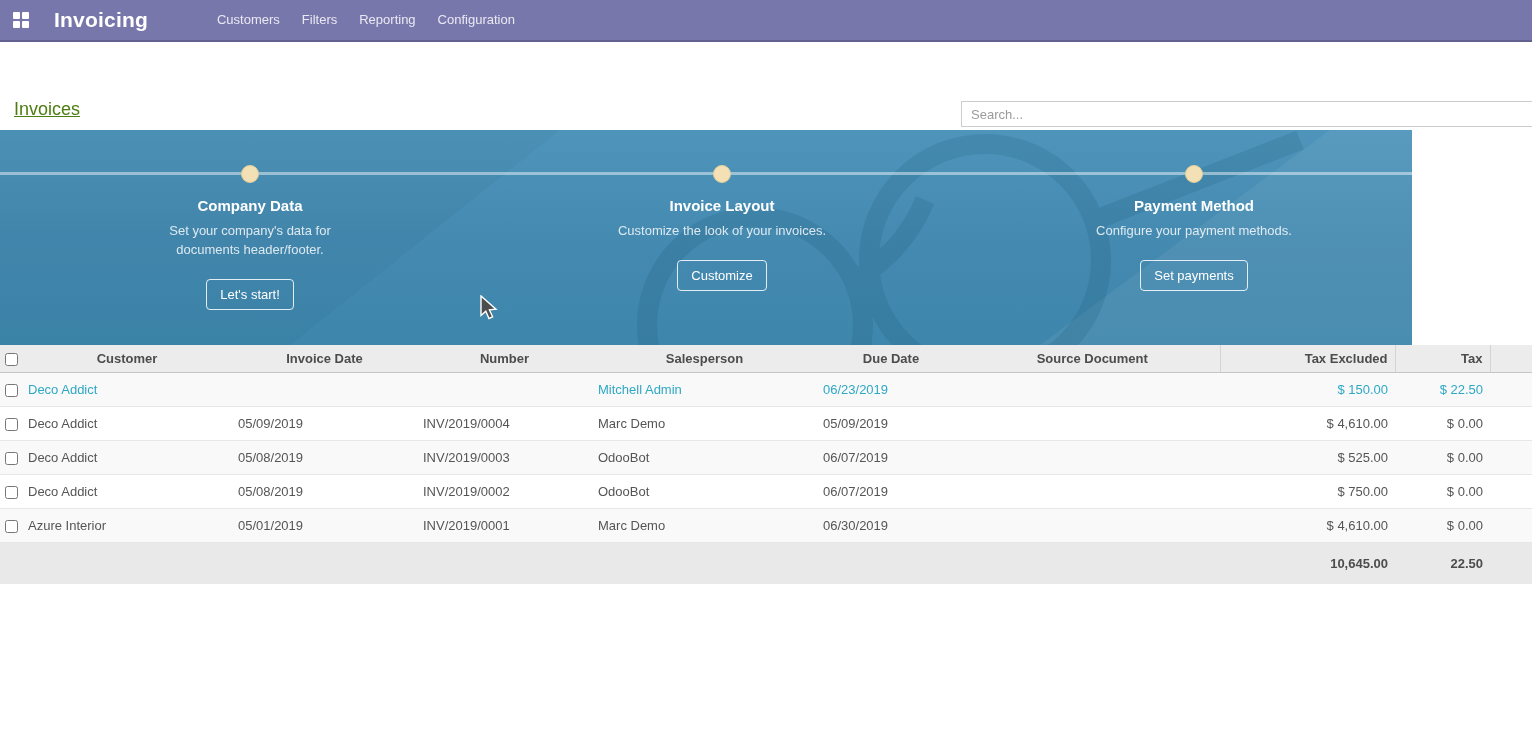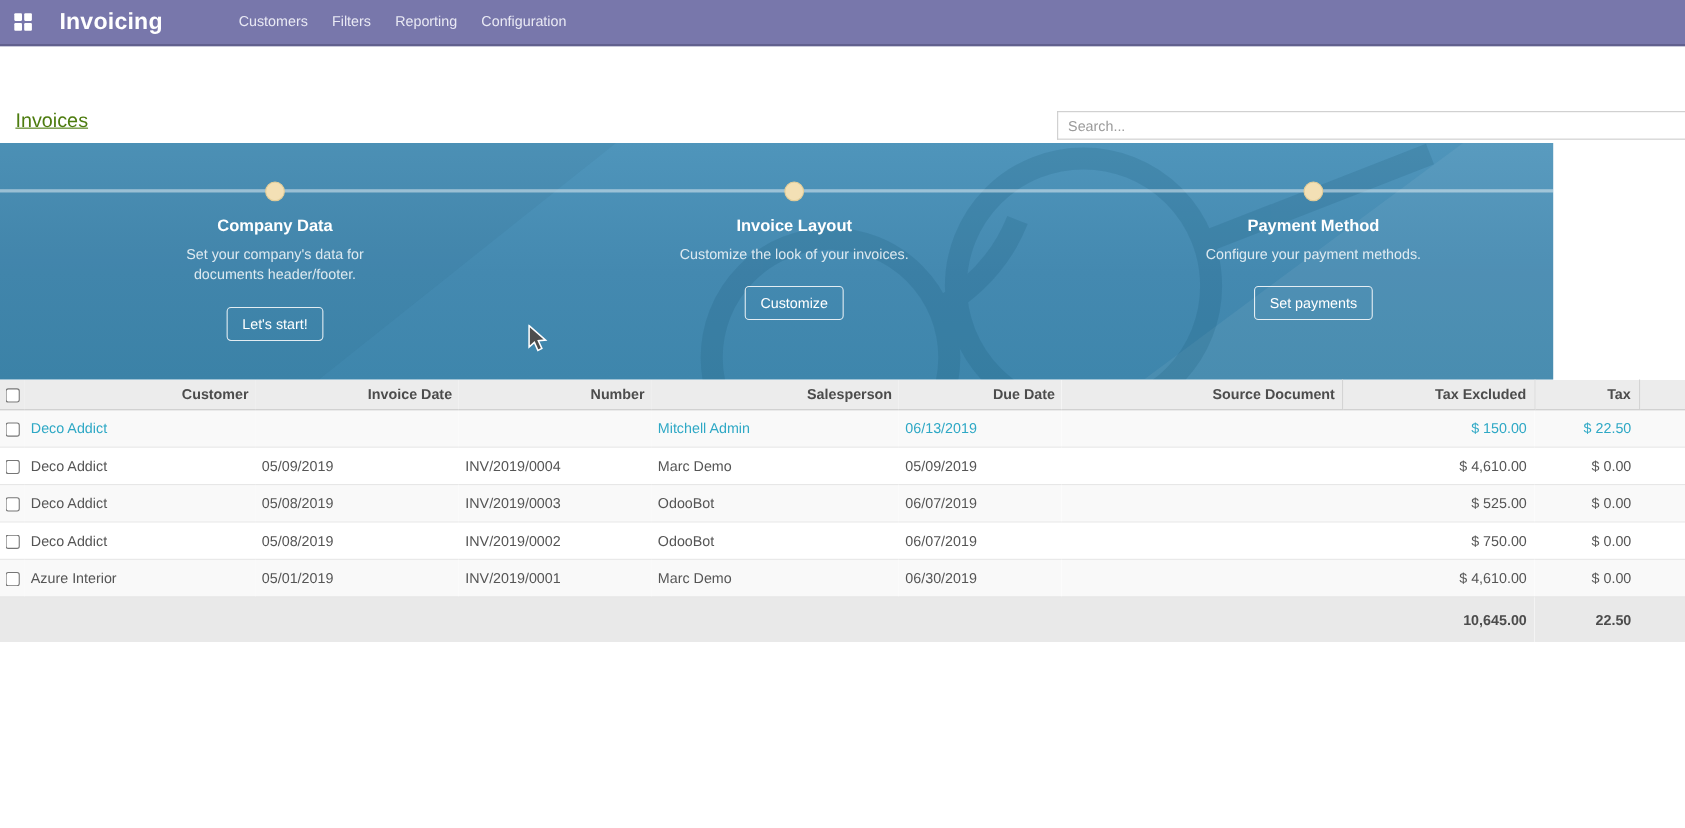--- a/index.html
+++ b/index.html
@@ -88,21 +88,21 @@
     margin-top:20px; background:transparent; border:1px solid rgba(255,255,255,0.85);
     color:#fff; font-size:13px; padding:7px 13px; border-radius:4px; cursor:pointer;
     font-family:"Liberation Sans", sans-serif;
   }
 
   
   .table-wrap { position:absolute; top:345px; left:0; width:1532px; }
   table { border-collapse:collapse; table-layout:fixed; width:1532px; font-size:13px; }
   th, td { overflow:hidden; white-space:nowrap; }
   thead th {
-    background:#ececec; font-weight:bold; color:#4c4c4c; text-align:right;
+    background:#ececec; font-weight:bold; color:#4c4c4c; text-align:center;
     height:27px; padding:0 6px; border-bottom:1px solid #c6c6c6; cursor:pointer;
   }
   thead th.num, td.num { text-align:right; padding-right:7px; }
   thead th.sep, td.sep-cell { border-left:1px solid #d4d4d4; }
   tbody td { height:34px; padding:0 6px; color:#555; border-bottom:1px solid #e7e7e7; }
   tbody tr { background:#fff; cursor:pointer; }
   tbody tr:nth-child(odd) { background:#f9f9f9; }
   tbody tr.highlight td { color:#2ea8c5; }
   tfoot td {
     background:#e9e9e9; height:42px; font-weight:bold; color:#4c4c4c;
@@ -232,21 +232,21 @@
         <th class="sep"></th>
       </tr>
     </thead>
     <tbody id="rows">
         <tr class="highlight">
     <td class="col-check"><input type="checkbox" style=""></td>
     <td>Deco Addict</td>
     <td></td>
     <td></td>
     <td>Mitchell Admin</td>
-    <td>06/13/2019</td>
+    <td>06/23/2019</td>
     <td></td>
     <td class="num">$ 150.00</td>
     <td class="num">$ 22.50</td>
     <td></td>
   </tr>
         <tr>
     <td class="col-check"><input type="checkbox" style=""></td>
     <td>Deco Addict</td>
     <td>05/09/2019</td>
     <td>INV/2019/0004</td>

